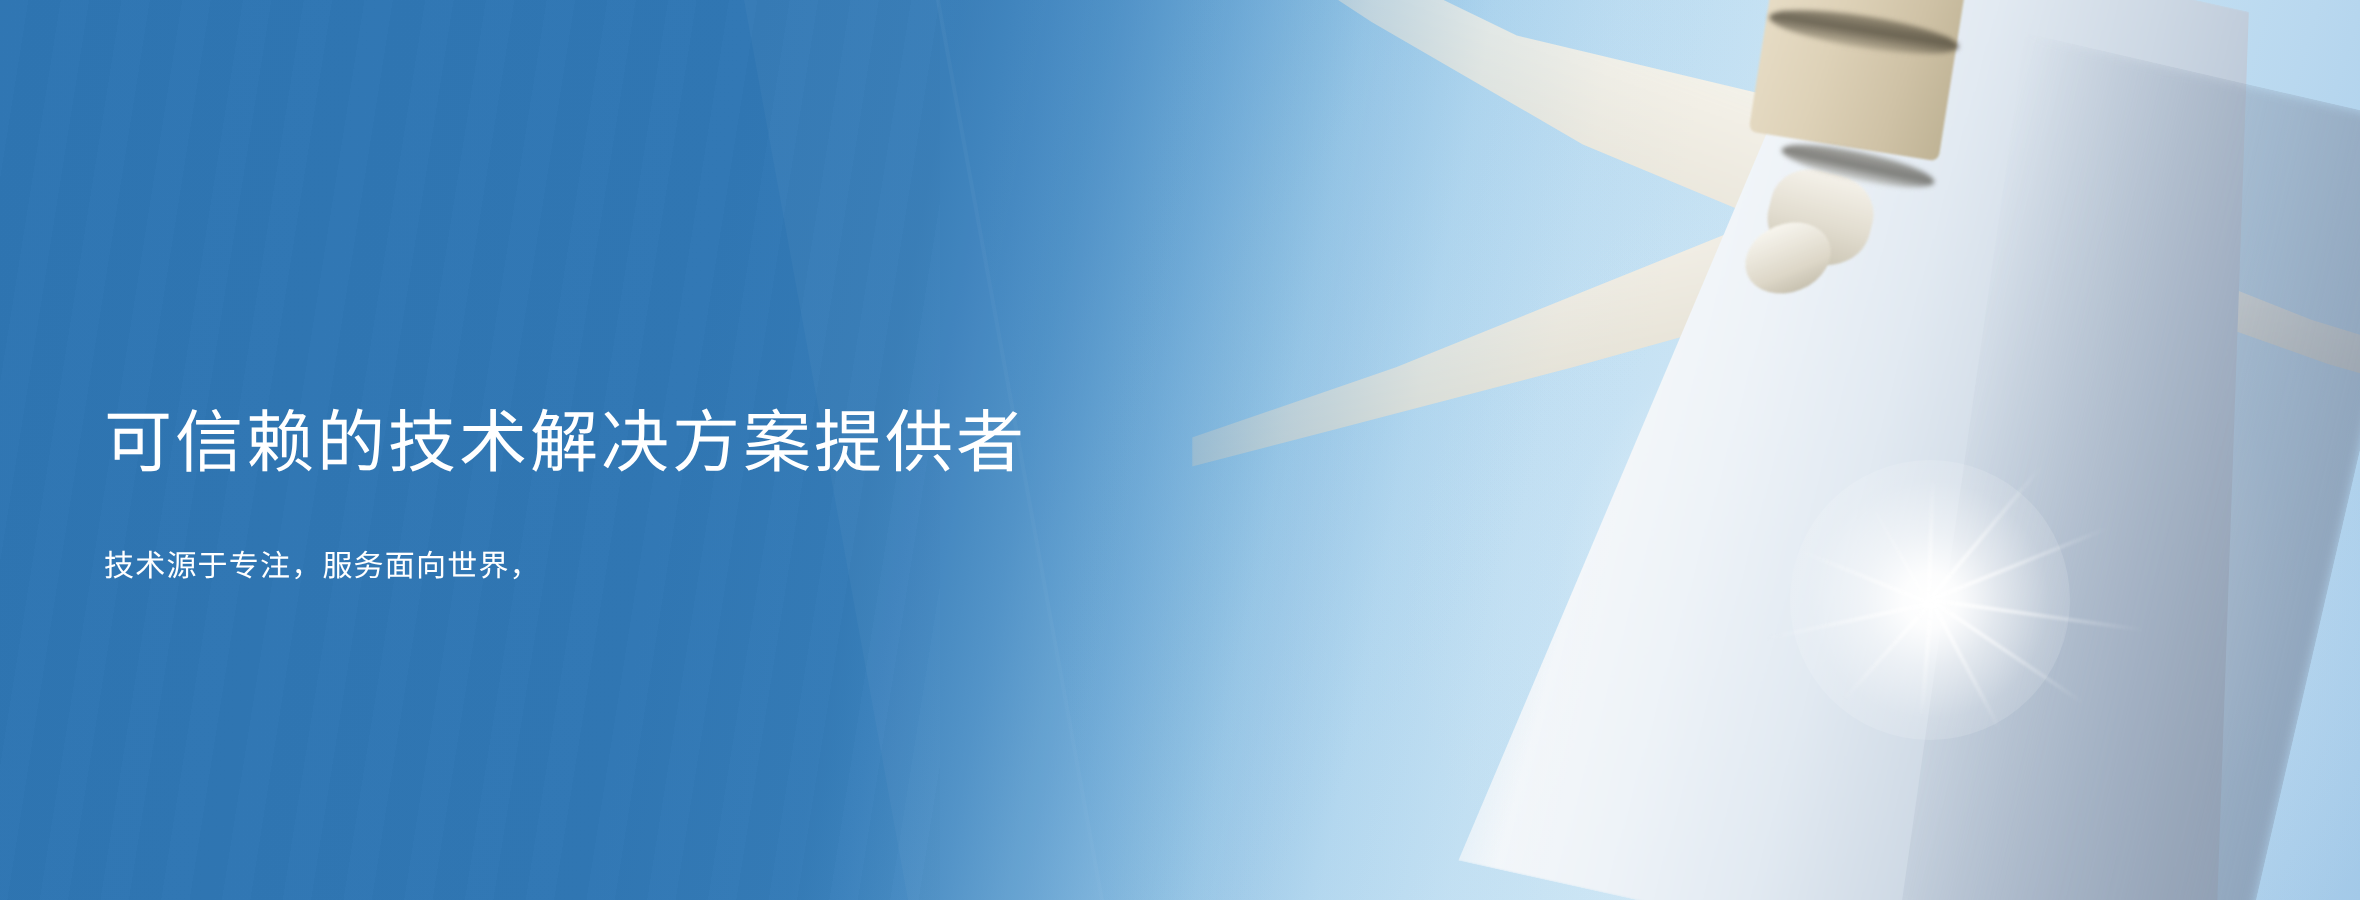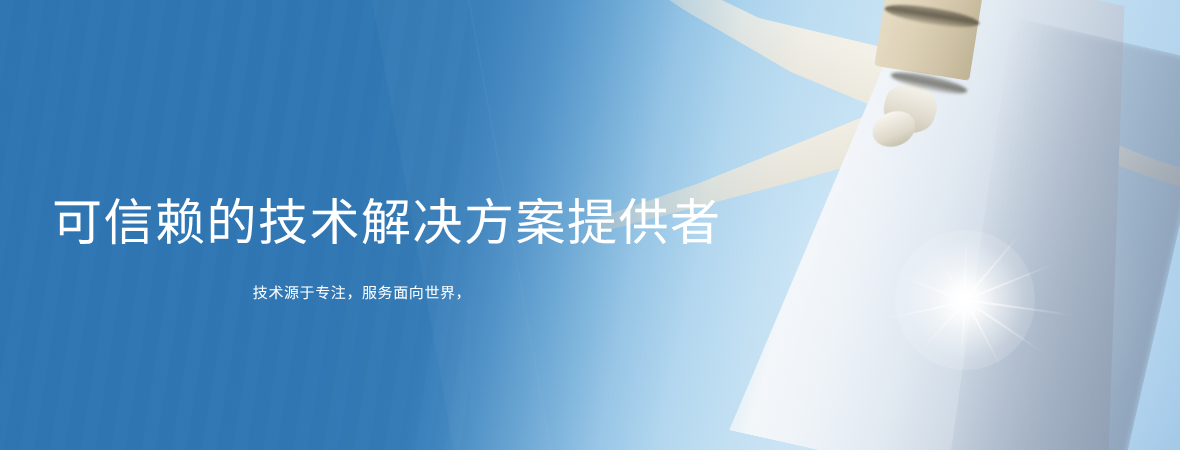--- a/index.html
+++ b/index.html
@@ -295,36 +295,35 @@
     top: 0;
     height: 450px;
     width: 620px;
     display: flex;
     flex-direction: column;
     justify-content: center;
   }
 
   .headline {
     color: #ffffff;
-    font-size: 50px;
+    font-size: 34px;
     line-height: 1.12;
     font-weight: 400;
     letter-spacing: 1.5px;
     margin: 16px 0 34px 0;
     white-space: nowrap;
   }
 
   .sub-line {
     color: #ffffff;
     font-size: 15px;
     line-height: 1;
     font-weight: 400;
     letter-spacing: 0.6px;
     white-space: nowrap;
-    text-align: center;
   }
   .sub-line + .sub-line { margin-top: 18px; }
 
   
   .content { transform: translateY(14px); }
 </style>
 </head>
 <body>
 
 <div class="banner">

